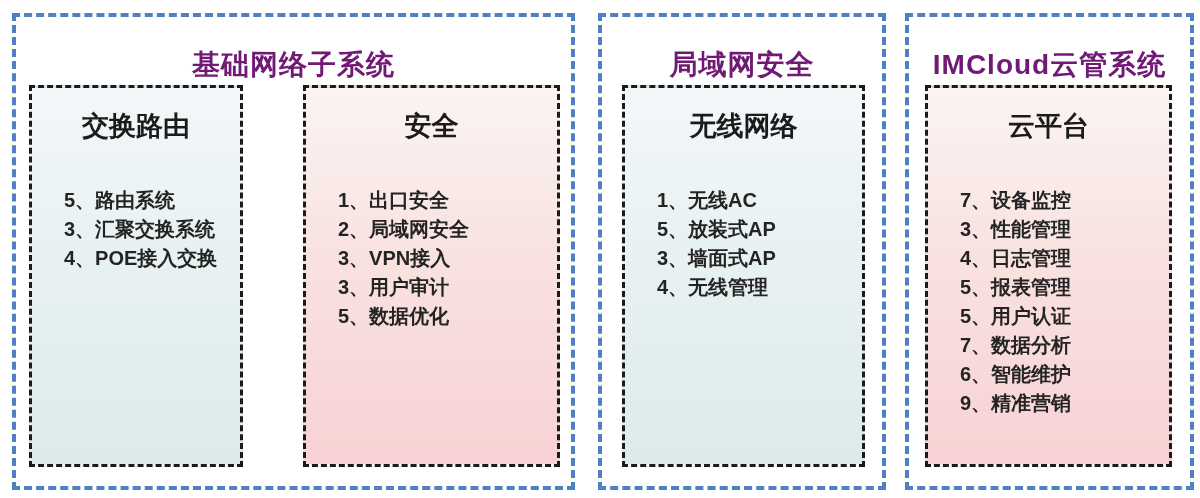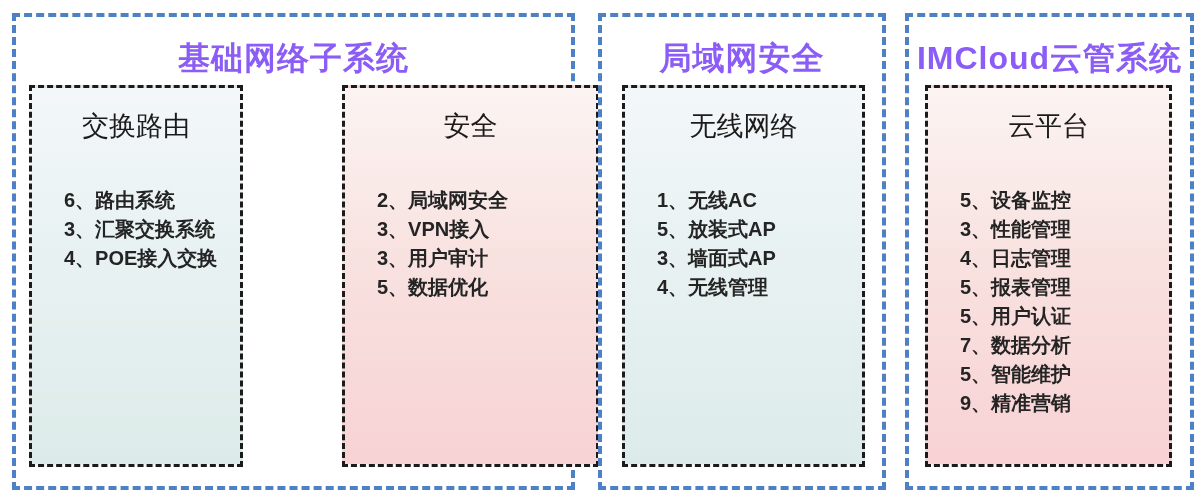--- a/index.html
+++ b/index.html
@@ -20,46 +20,46 @@
   }
   .panel {
     position: absolute;
     top: 13px;
     height: 477px;
     border: 4px dashed #4e80c4;
     box-sizing: border-box;
     background: #ffffff;
   }
   .panel-title {
-    margin-top: 20px;
+    margin-top: 29px;
     text-align: center;
-    font-size: 32px;
+    font-size: 28px;
     font-weight: 700;
     letter-spacing: 1px;
-    color: #8b5cf6;
+    color: #701a75;
     white-space: nowrap;
   }
   .inner-box {
     position: absolute;
     top: 68px;
     height: 382px;
     border: 3px dashed #1b1b1b;
     box-sizing: border-box;
   }
   .inner-box.teal {
     background: linear-gradient(180deg, #f3f7f9 0%, #e9f2f2 40%, #dcebe9 100%);
   }
   .inner-box.pink {
     background: linear-gradient(180deg, #fbf4f2 0%, #f8e2e0 45%, #f8d2d4 100%);
   }
   .box-title {
     margin-top: 20px;
     text-align: center;
     font-size: 27px;
-    font-weight: 400;
+    font-weight: 700;
     color: #1b1b1b;
     white-space: nowrap;
   }
   .item-list {
     list-style: none;
     margin: 42px 0 0 0;
     padding: 0 8px 0 32px;
   }
   .item-list li {
     font-size: 20px;
@@ -69,44 +69,45 @@
     white-space: nowrap;
   }
 
   
   #panel-0 { left: 12px;  width: 563px; }
   #panel-1 { left: 598px; width: 288px; }
   #panel-2 { left: 905px; width: 289px; }
 
   
   #box-0-0 { left: 13px;  width: 214px; }
-  #box-0-1 { left: 287px; width: 257px; margin-left: 39px; }
+  #box-0-1 { left: 287px; width: 257px; }
   #box-1-0 { left: 20px;  width: 243px; }
   #box-2-0 { left: 16px;  width: 247px; }
 </style>
 </head>
 <body>
 
 <div class="stage">
 
   <div class="panel" id="panel-0">
     <div class="panel-title">基础网络子系统</div>
 
     <div class="inner-box teal" id="box-0-0">
       <div class="box-title">交换路由</div>
       <ul class="item-list">
-        <li>6、路由系统</li>
+        <li>5、路由系统</li>
         <li>3、汇聚交换系统</li>
         <li>4、POE接入交换</li>
       </ul>
     </div>
 
     <div class="inner-box pink" id="box-0-1">
       <div class="box-title">安全</div>
       <ul class="item-list">
+        <li>1、出口安全</li>
         <li>2、局域网安全</li>
         <li>3、VPN接入</li>
         <li>3、用户审计</li>
         <li>5、数据优化</li>
       </ul>
     </div>
   </div>
 
   <div class="panel" id="panel-1">
     <div class="panel-title">局域网安全</div>
@@ -121,25 +122,25 @@
       </ul>
     </div>
   </div>
 
   <div class="panel" id="panel-2">
     <div class="panel-title">IMCloud云管系统</div>
 
     <div class="inner-box pink" id="box-2-0">
       <div class="box-title">云平台</div>
       <ul class="item-list">
-        <li>5、设备监控</li>
+        <li>7、设备监控</li>
         <li>3、性能管理</li>
         <li>4、日志管理</li>
         <li>5、报表管理</li>
         <li>5、用户认证</li>
         <li>7、数据分析</li>
-        <li>5、智能维护</li>
+        <li>6、智能维护</li>
         <li>9、精准营销</li>
       </ul>
     </div>
   </div>
 
 </div>
 
 </body></html>

